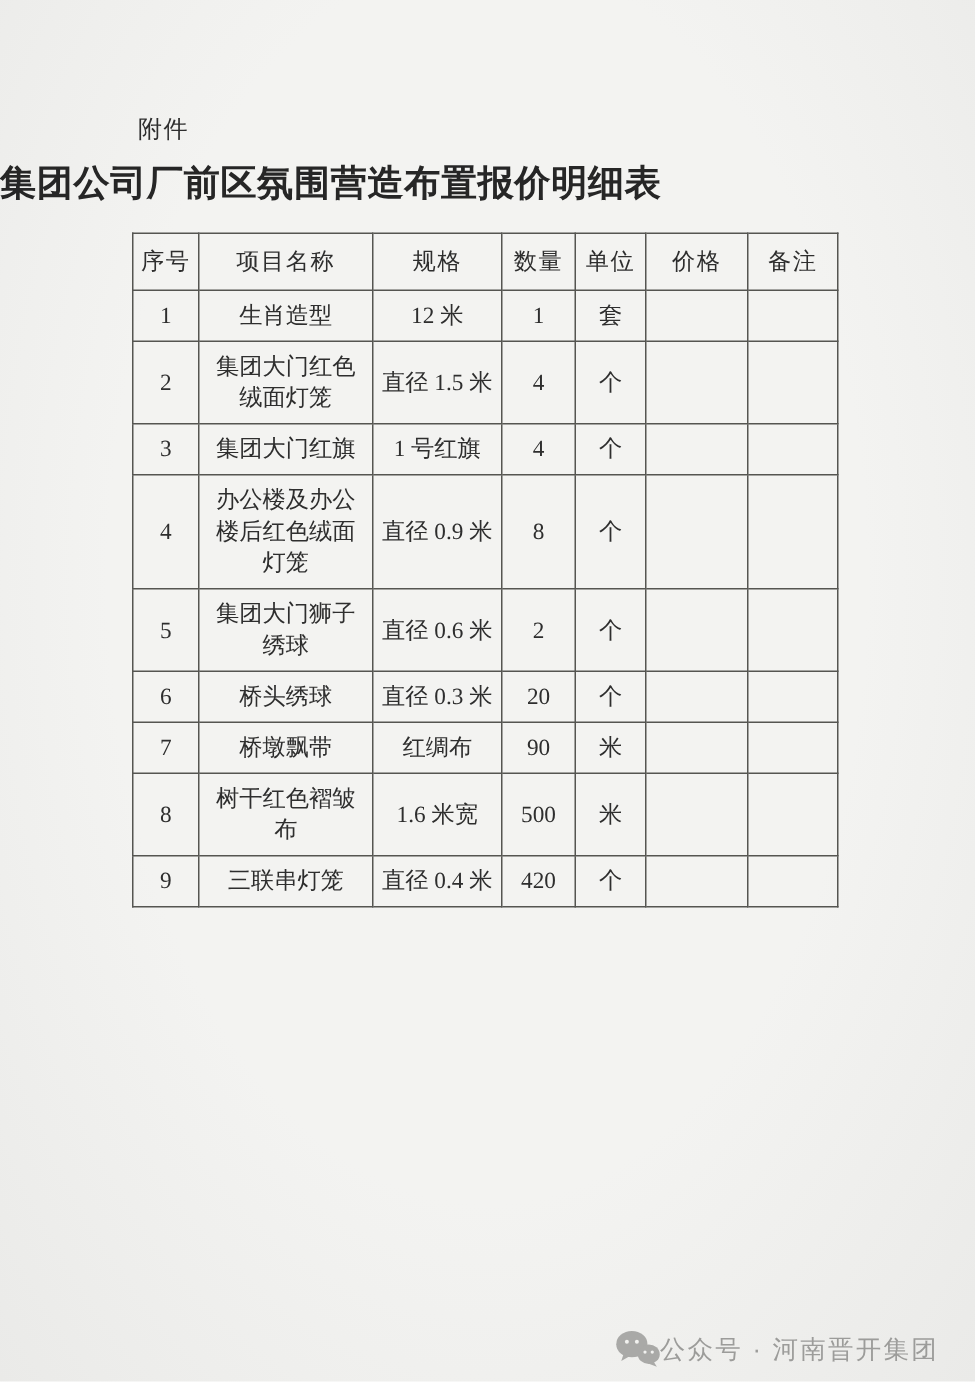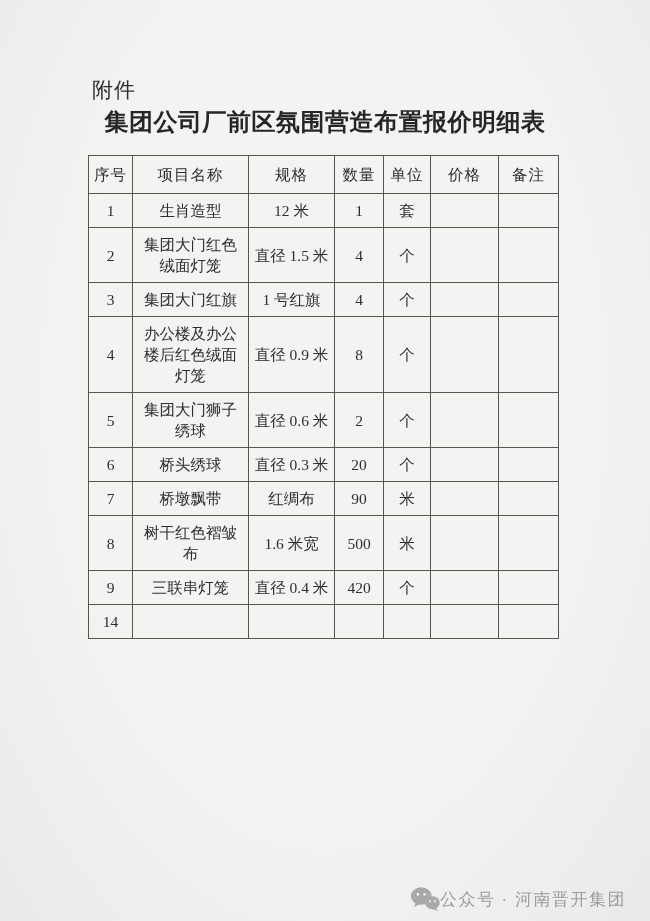--- a/index.html
+++ b/index.html
@@ -15,30 +15,29 @@
     margin: 0 auto;
     background: radial-gradient(ellipse at 50% 42%, #f3f3f1 55%, #eaeae8 100%);
     color: #2e2e2e;
     overflow: hidden;
   }
 
   .attachment-label {
     position: absolute;
     left: 92px;
     top: 76px;
-    font-size: 21px;
+    font-size: 16px;
     letter-spacing: 1px;
   }
 
   .doc-title {
     position: absolute;
     left: 0;
     right: 0;
     top: 106px;
-    text-align: center;
     font-size: 24px;
     font-weight: bold;
     letter-spacing: 0.5px;
     color: #262626;
   }
 
   table.quote-table {
     position: absolute;
     left: 88px;
     top: 155px;
@@ -204,29 +203,20 @@
         <td class="cell-unit">米</td>
         <td class="cell-price"></td>
         <td class="cell-note"></td>
       </tr>
       <tr>
         <td class="cell-serial">9</td>
         <td class="cell-item-name">三联串灯笼</td>
         <td class="cell-spec">直径 0.4 米</td>
         <td class="cell-quantity">420</td>
         <td class="cell-unit">个</td>
-        <td class="cell-price"></td>
-        <td class="cell-note"></td>
-      </tr>
-      <tr>
-        <td class="cell-serial">14</td>
-        <td class="cell-item-name"></td>
-        <td class="cell-spec"></td>
-        <td class="cell-quantity"></td>
-        <td class="cell-unit"></td>
         <td class="cell-price"></td>
         <td class="cell-note"></td>
       </tr>
     </tbody>
   </table>
 
   <div class="footer-bar">
     <span class="wechat-icon">
       <svg viewBox="0 0 36 30" width="30" height="26" aria-hidden="true">
         <ellipse cx="13.5" cy="11.5" rx="12.5" ry="10.5" fill="#a9a9a7"></ellipse>

